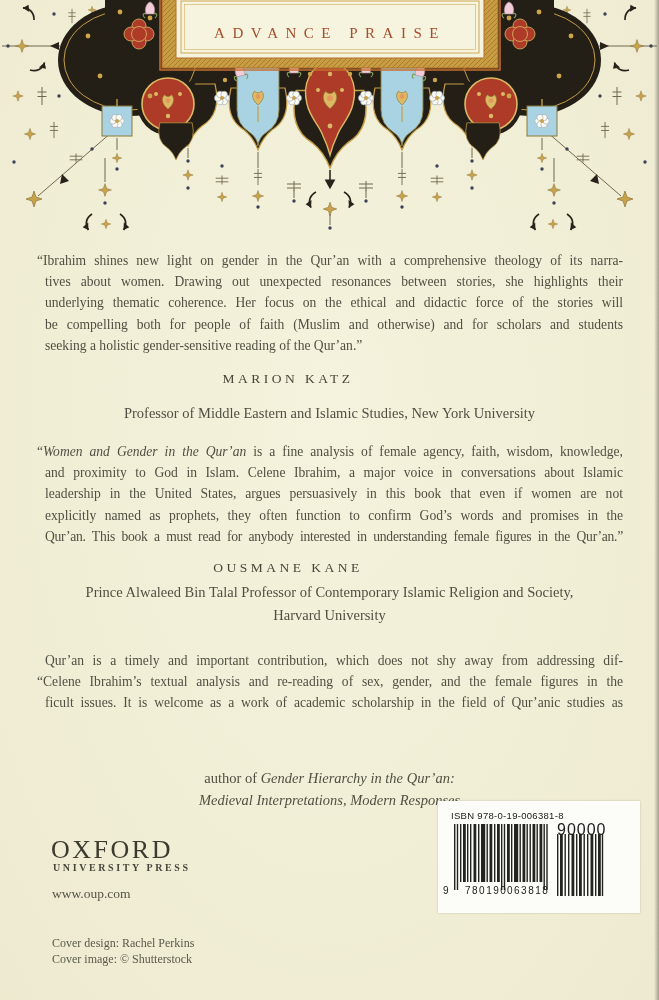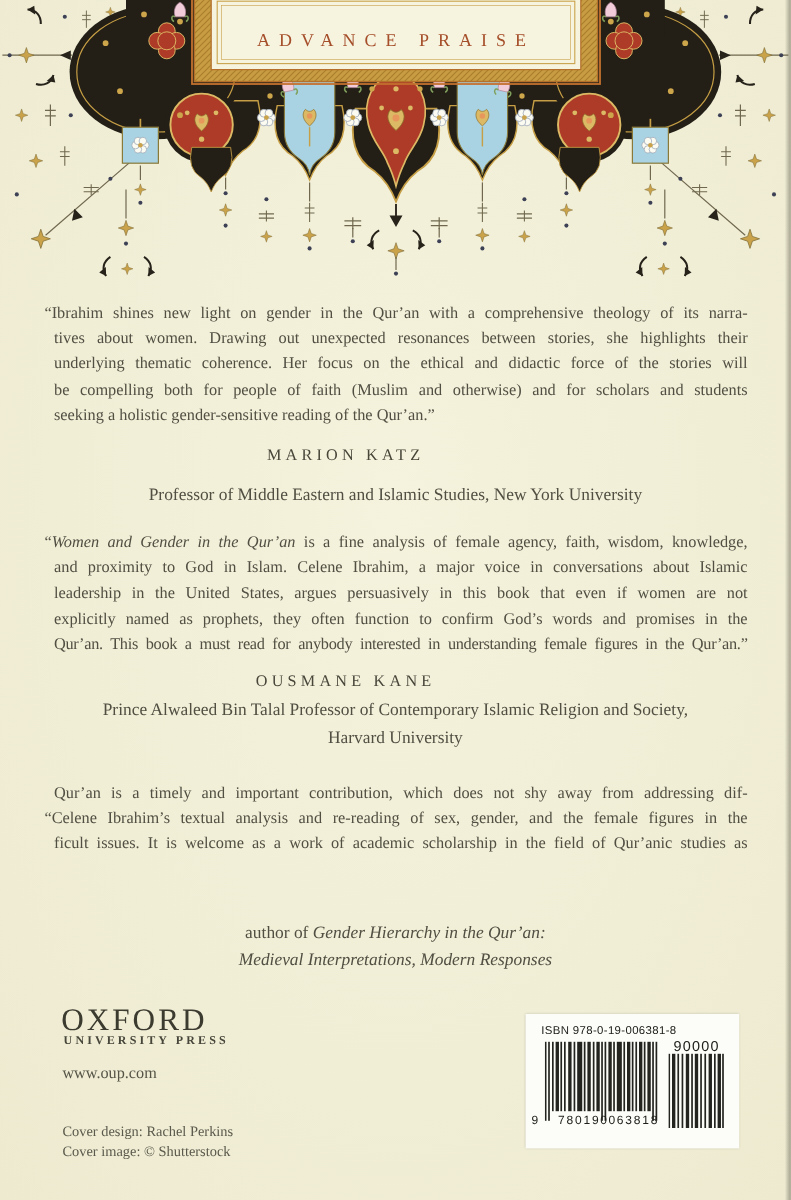--- a/index.html
+++ b/index.html
@@ -23,28 +23,28 @@
             color:#504f42;font-size:14.5px;}
   
   .oxford{position:absolute;left:51px;top:835px;color:#3c3b2f;
           font-size:26px;letter-spacing:2.5px;}
   .oup-sub{position:absolute;left:53px;top:862px;color:#47463a;
            font-size:10px;letter-spacing:2.6px;font-weight:bold;}
   .oup-web{position:absolute;left:52px;top:886px;color:#555447;font-size:13.5px;}
   .credit1{position:absolute;left:52px;top:936px;color:#5a594b;font-size:12px;}
   .credit2{position:absolute;left:52px;top:952px;color:#5a594b;font-size:12px;}
   
-  .barcode-box{position:absolute;left:438px;top:845px;width:178px;height:112px;
+  .barcode-box{position:absolute;left:438px;top:801px;width:202px;height:112px;
                background:#fcfcf8;box-shadow:0 0 2px rgba(60,58,48,.25);}
   .isbn{position:absolute;left:13px;top:9px;font-family:"Liberation Sans",sans-serif;
         font-size:9.5px;color:#20201e;letter-spacing:.3px;}
   .bars-main{position:absolute;left:16px;top:23px;}
   .bars-supp{position:absolute;left:119px;top:33px;}
   .supp-num{position:absolute;left:119px;top:20px;width:47px;text-align:center;
-            font-family:"Liberation Sans",sans-serif;font-size:12px;color:#20201e;letter-spacing:1px;}
+            font-family:"Liberation Sans",sans-serif;font-size:16px;color:#20201e;letter-spacing:1px;}
   .bcd{position:absolute;top:84px;font-family:"Liberation Sans",sans-serif;
        font-size:10px;color:#20201e;letter-spacing:1.5px;}
   .bcd.d1{left:5px;letter-spacing:0;}
   .bcd.d2{left:27px;}
   .bcd.d3{left:69px;}
 </style>
 </head>
 <body>
 
 <div class="cover">

